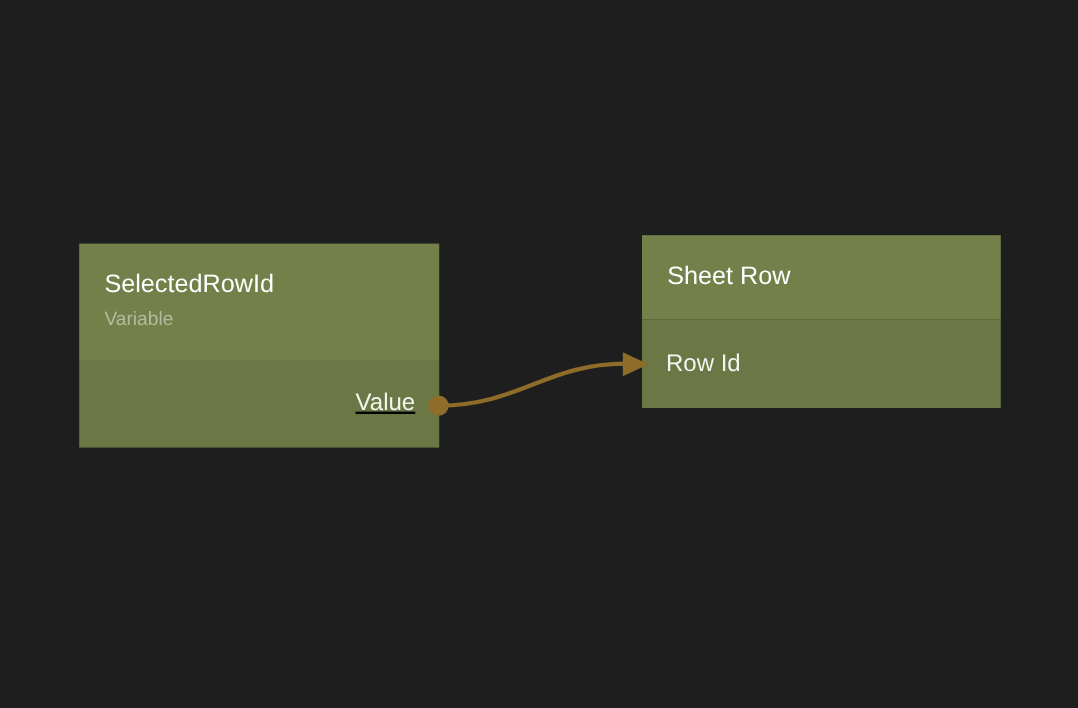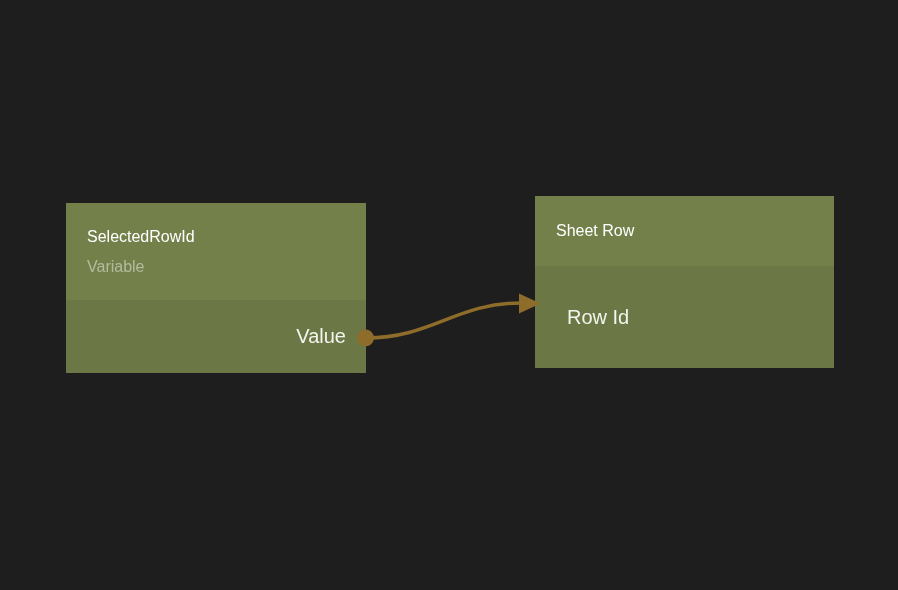--- a/index.html
+++ b/index.html
@@ -32,21 +32,21 @@
   .node-header {
     background: var(--node-header);
     display: flex;
     flex-direction: column;
     justify-content: center;
     padding: 0 21px;
     flex: 0 0 auto;
   }
   .node-title {
     color: var(--title-text);
-    font-size: 16px;
+    font-size: 21px;
     line-height: 30px;
     white-space: nowrap;
   }
   .node-subtitle {
     color: var(--subtitle-text);
     font-size: 16px;
     line-height: 29px;
     white-space: nowrap;
   }
   .node-body {
@@ -54,30 +54,30 @@
     flex: 1 1 auto;
     display: flex;
     flex-direction: column;
     justify-content: center;
   }
   .port-row {
     display: flex;
     align-items: center;
     height: 100%;
   }
-  .port-row.output { justify-content: flex-end; padding-right: 20px; }
-  .port-row.input  { justify-content: flex-start; padding-left: 32px; }
+  .port-row.output { justify-content: flex-end; padding-right: 20px; text-decoration: underline; }
+  .port-row.input  { justify-content: flex-start; padding-left: 20px; }
   .port-label {
     color: var(--port-text);
     font-size: 20px;
     white-space: nowrap;
   }
   #node-selectedrowid { left: 66px; top: 203px; width: 300px; height: 170px; }
   #node-selectedrowid .node-header { height: 97px; }
-  #node-sheetrow { left: 535px; top: 196px; width: 299px; height: 172px; }
+  #node-sheetrow { left: 535px; top: 196px; width: 299px; height: 144px; }
   #node-sheetrow .node-header { height: 70px; }
   .wire-layer {
     position: absolute;
     inset: 0;
     width: 898px;
     height: 590px;
     pointer-events: none;
   }
   .wire-layer .hit { pointer-events: auto; }
 </style>

